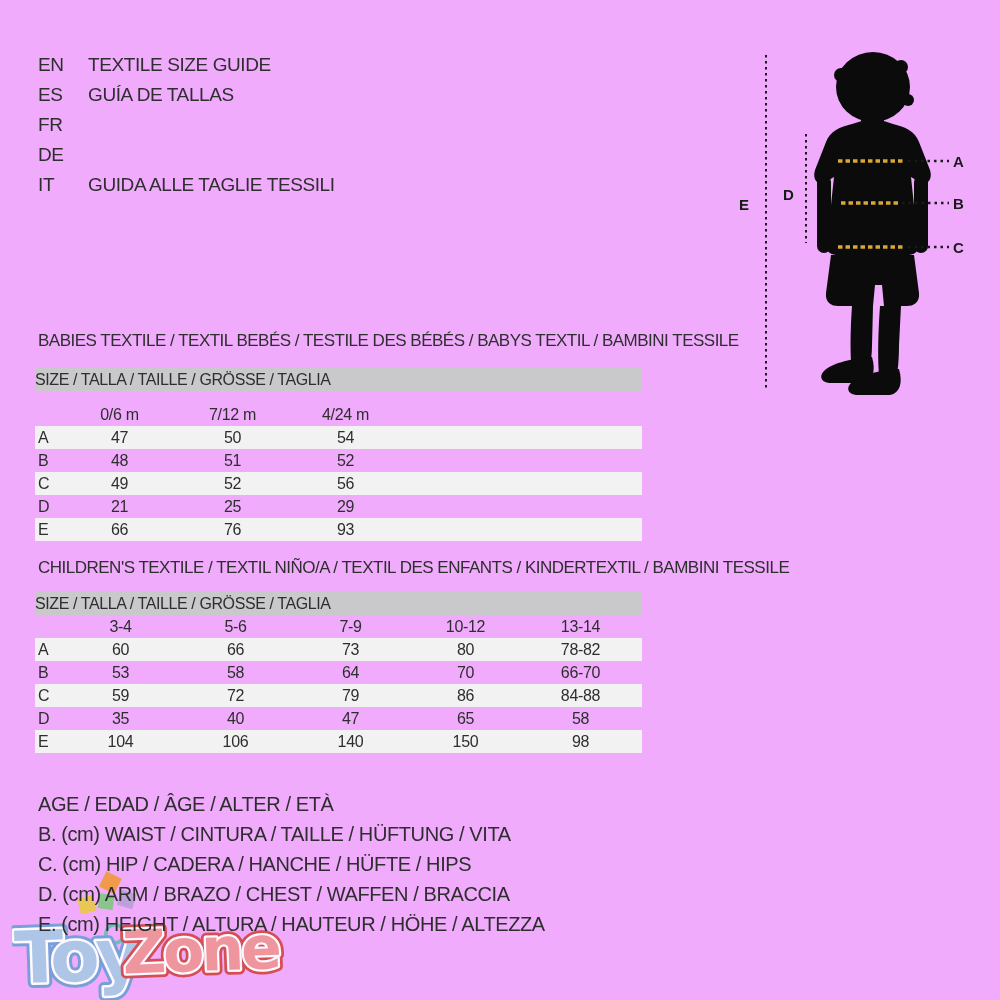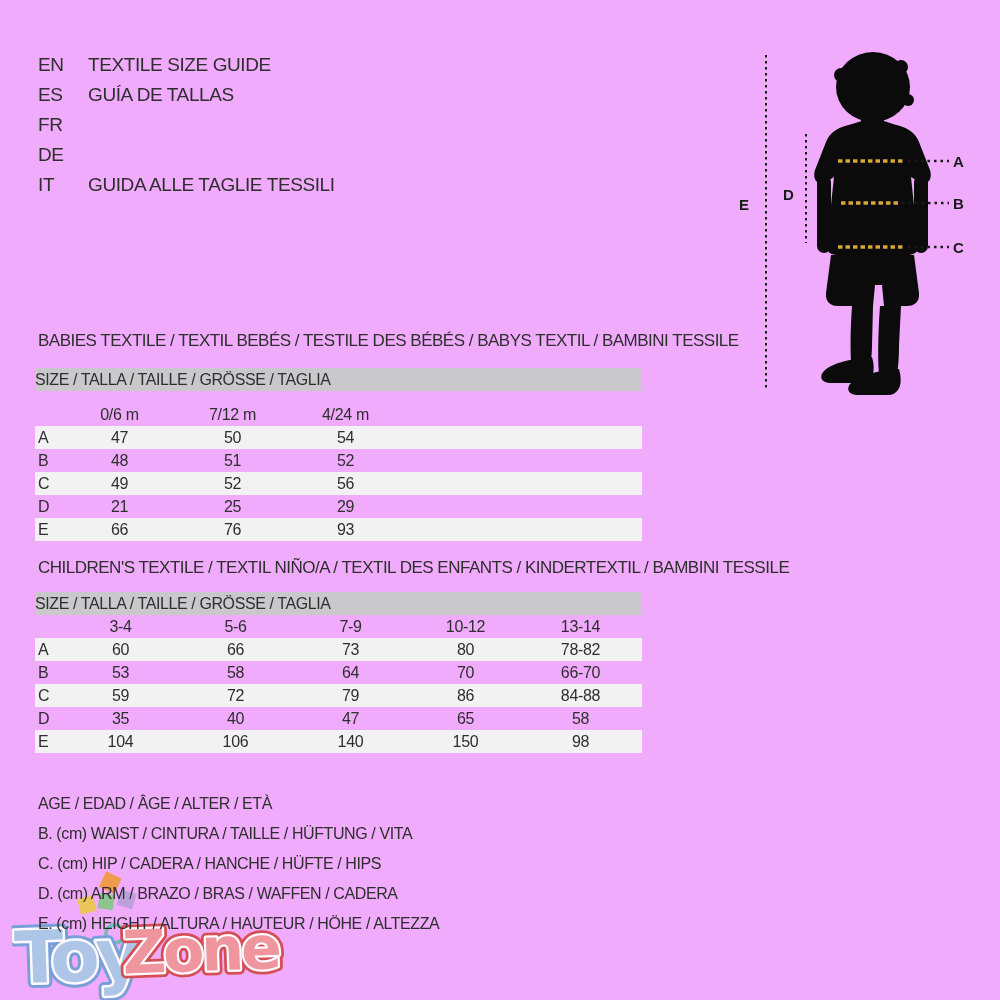--- a/index.html
+++ b/index.html
@@ -20,21 +20,21 @@
   .table-babies{top:368px;}
   .table-children{top:592px;}
   .st-header{height:23px;line-height:23px;background:var(--bar-bg,#c9c9cb);font-size:16px;
     letter-spacing:-0.4px;padding-left:0;box-sizing:border-box;white-space:nowrap;}
   .st-row{display:grid;height:23px;align-items:center;font-size:16px;}
   .st-row.stripe{background:var(--stripe-bg,#f2f2f2);}
   .st-cell{text-align:center;letter-spacing:-0.3px;}
   .st-label{text-align:left;padding-left:3px;}
   
   .legend{position:absolute;left:38px;top:789px;z-index:3;}
-  .legend-line{height:30px;line-height:30px;font-size:16px;letter-spacing:-0.4px;white-space:nowrap;}
+  .legend-line{height:30px;line-height:30px;font-size:20px;letter-spacing:-0.4px;white-space:nowrap;}
   
   .figure-wrap{position:absolute;left:725px;top:45px;width:275px;height:352px;}
   
   .watermark{position:absolute;left:12px;top:866px;width:310px;height:140px;z-index:2;opacity:0.93;
     transform:rotate(-2deg);}
 </style>
 </head>
 <body>
 
 <div class="canvas">
@@ -197,21 +197,21 @@
         <span class="st-cell">140</span>
         <span class="st-cell">150</span>
         <span class="st-cell">98</span>
       </div>
     </div>
 
   <div class="legend">
       <div class="legend-line">AGE / EDAD / ÂGE / ALTER / ETÀ</div>
       <div class="legend-line">B. (cm) WAIST / CINTURA / TAILLE / HÜFTUNG / VITA</div>
       <div class="legend-line">C. (cm) HIP / CADERA / HANCHE / HÜFTE / HIPS</div>
-      <div class="legend-line">D. (cm) ARM / BRAZO / BRAS / WAFFEN / CADERA</div>
+      <div class="legend-line">D. (cm) ARM / BRAZO / CHEST / WAFFEN / BRACCIA</div>
       <div class="legend-line">E. (cm) HEIGHT / ALTURA / HAUTEUR / HÖHE / ALTEZZA</div>
     </div>
 
   <div class="watermark">
     <svg width="310" height="140" viewBox="0 0 310 140">
       <g>
         <rect x="92" y="6" width="17" height="17" fill="#f09a3e" transform="rotate(28 100 14)"></rect>
         <rect x="68" y="28" width="16" height="16" fill="#eac94d" transform="rotate(-12 76 36)"></rect>
         <rect x="88" y="26" width="15" height="15" fill="#84c884" transform="rotate(10 95 33)"></rect>
         <rect x="108" y="24" width="16" height="16" fill="#b9a0d8" transform="rotate(18 116 32)"></rect>

